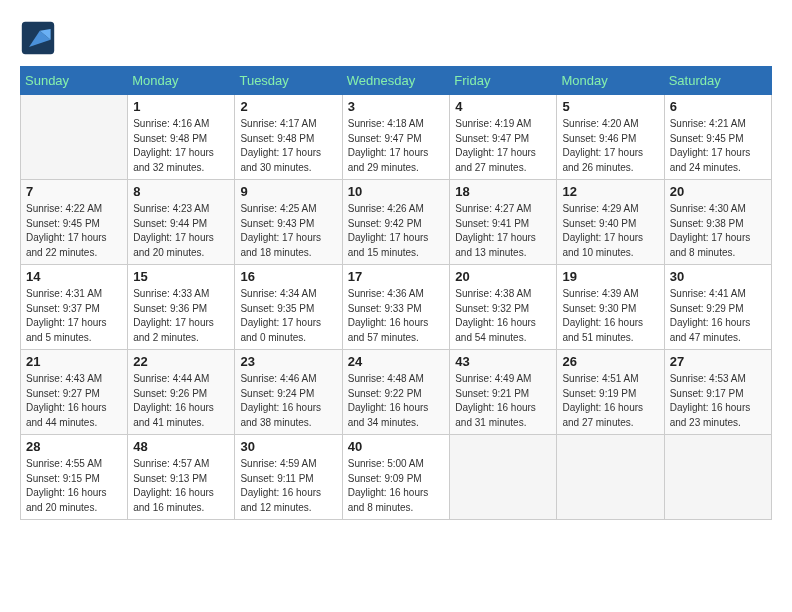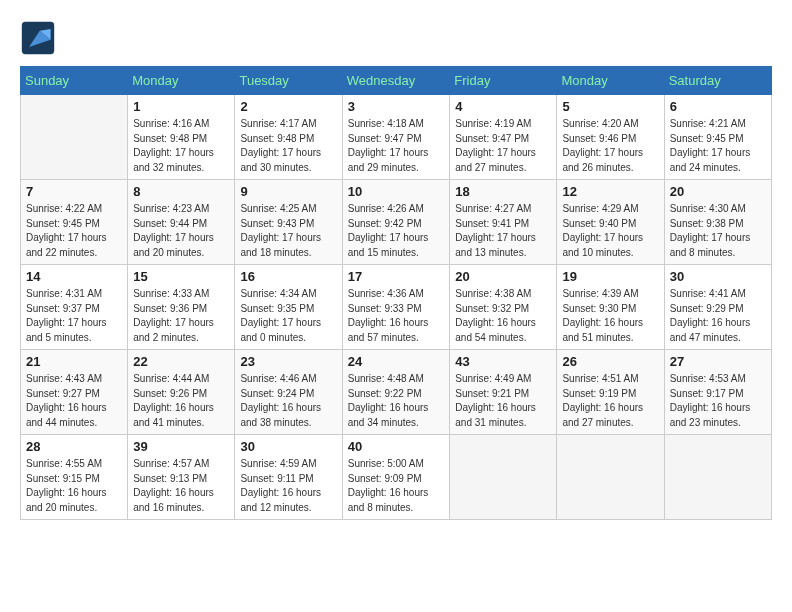--- a/index.html
+++ b/index.html
@@ -234,21 +234,21 @@
           <span class="day-number">27</span>
           <div class="day-info">Sunrise: 4:53 AM<br>Sunset: 9:17 PM<br>Daylight: 16 hours<br>and 23 minutes.</div>
         </td>
       </tr>
       <tr>
         <td>
           <span class="day-number">28</span>
           <div class="day-info">Sunrise: 4:55 AM<br>Sunset: 9:15 PM<br>Daylight: 16 hours<br>and 20 minutes.</div>
         </td>
         <td>
-          <span class="day-number">39</span>
+          <span class="day-number">48</span>
           <div class="day-info">Sunrise: 4:57 AM<br>Sunset: 9:13 PM<br>Daylight: 16 hours<br>and 16 minutes.</div>
         </td>
         <td>
           <span class="day-number">30</span>
           <div class="day-info">Sunrise: 4:59 AM<br>Sunset: 9:11 PM<br>Daylight: 16 hours<br>and 12 minutes.</div>
         </td>
         <td>
           <span class="day-number">40</span>
           <div class="day-info">Sunrise: 5:00 AM<br>Sunset: 9:09 PM<br>Daylight: 16 hours<br>and 8 minutes.</div>
         </td>

